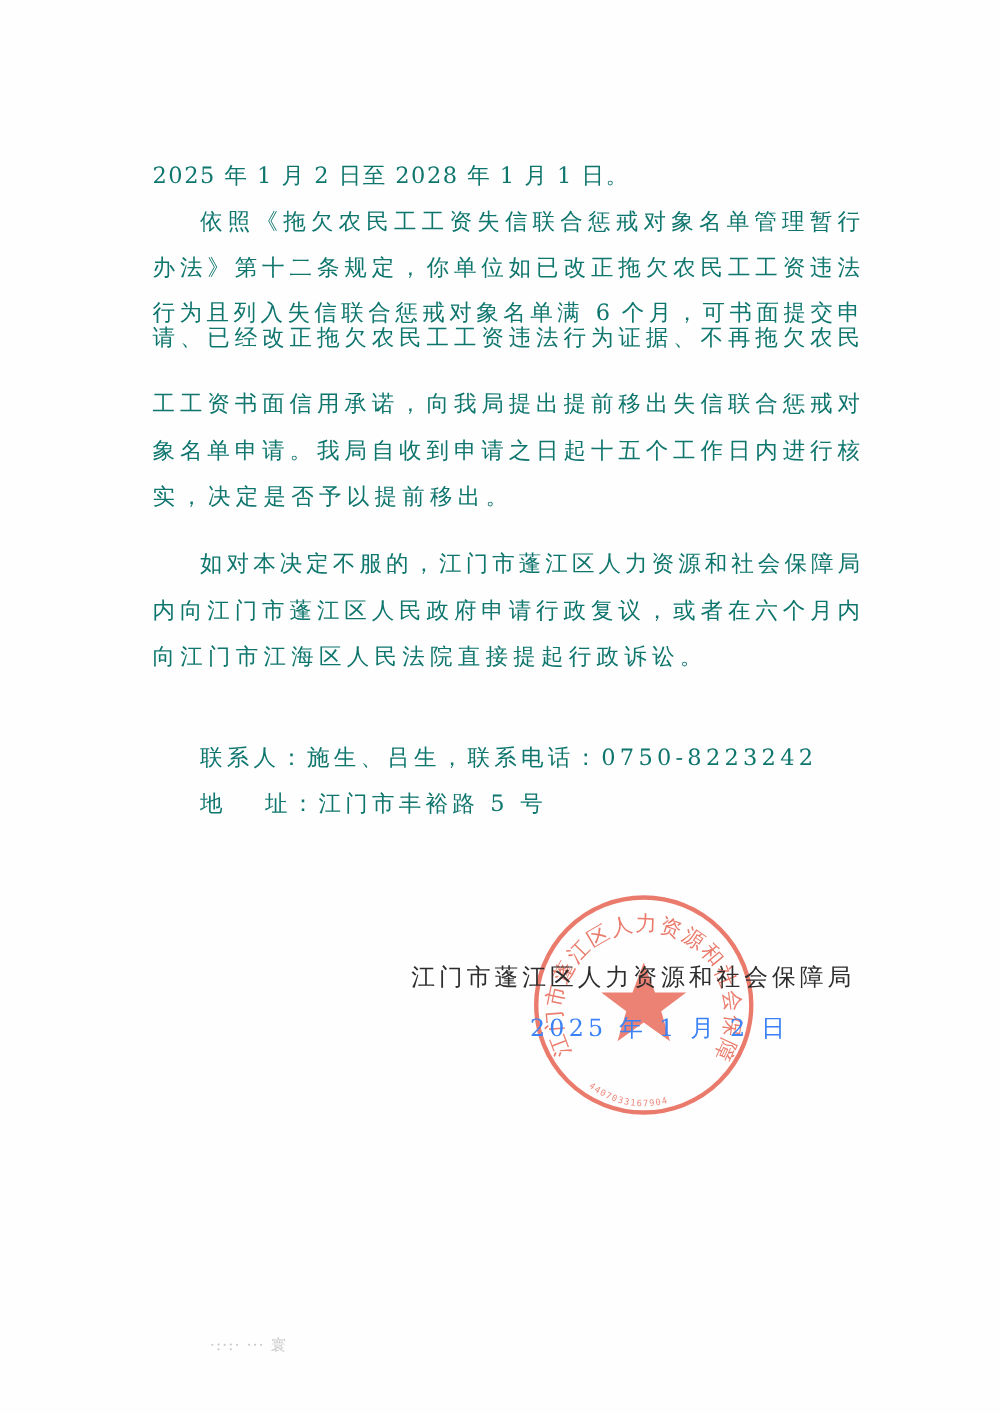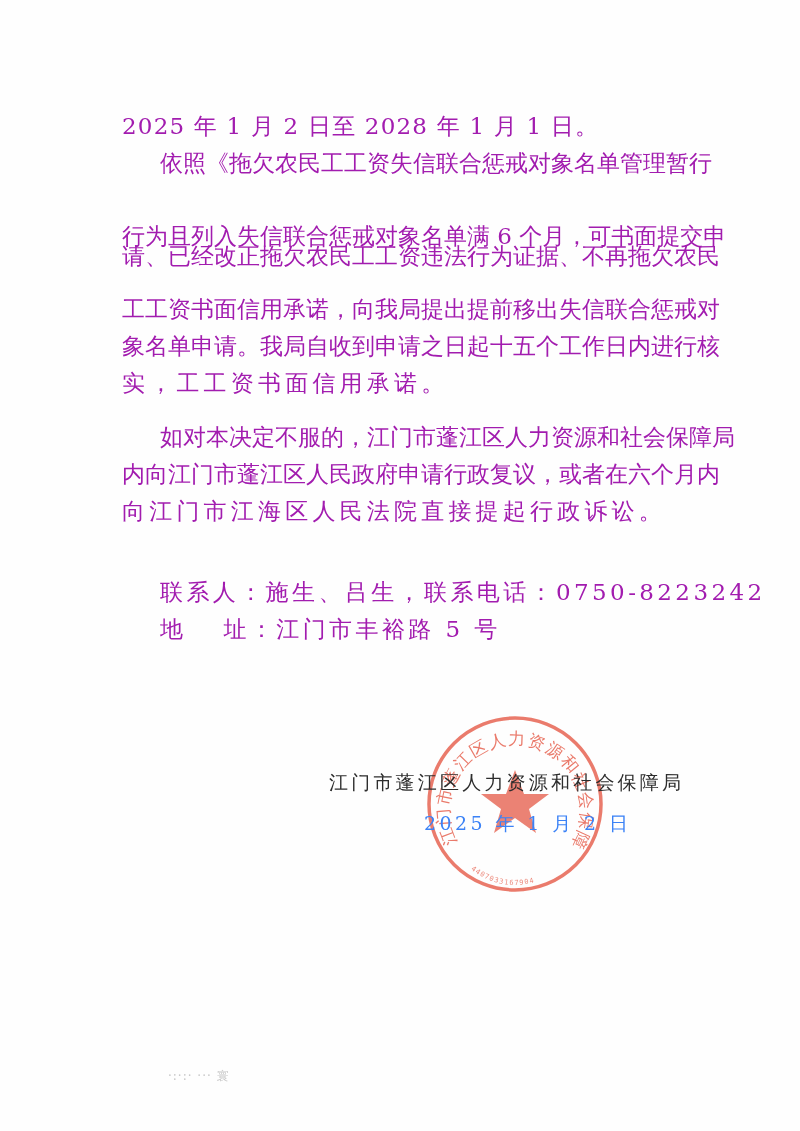--- a/index.html
+++ b/index.html
@@ -9,25 +9,26 @@
     position: relative;
     overflow: hidden;
     font-family: "DejaVu Serif", "Liberation Serif", serif;
     color: #2a2a2a;
   }
   .page { position: absolute; left: 0; top: 0; width: 800px; height: 1131px; }
   .line {
     position: absolute;
     left: 122px;
     width: 566px;
-    font-size: 23px;
+    font-size: 18px;
     line-height: 24px;
     white-space: nowrap;
     letter-spacing: 4.2px;
-    color: #a21caf;
+    color: #0f766e;
+    margin-top: 15px;
   }
   .line.justify { text-align: justify; text-align-last: justify; letter-spacing: 0; }
   .indent { left: 160px; width: 528px; }
   .contact { left: 160px; width: auto; letter-spacing: 3.4px; }
   .signature {
     position: absolute;
     left: 329px;
     top: 770px;
     font-size: 19px;
     line-height: 24px;
@@ -69,25 +70,26 @@
   }
 </style>
 </head>
 <body>
 
 <div class="page">
 
   <div class="line" style="top:114px; letter-spacing:1.2px;">2025 年 1 月 2 日至 2028 年 1 月 1 日。</div>
 
   <div class="line justify indent" style="top:151px;">依照《拖欠农民工工资失信联合惩戒对象名单管理暂行</div>
+  <div class="line justify" style="top:188px;">办法》第十二条规定，你单位如已改正拖欠农民工工资违法</div>
   <div class="line justify" style="top:224px;">行为且列入失信联合惩戒对象名单满 6 个月，可书面提交申</div>
   <div class="line justify" style="top:244px;">请、已经改正拖欠农民工工资违法行为证据、不再拖欠农民</div>
   <div class="line justify" style="top:297px;">工工资书面信用承诺，向我局提出提前移出失信联合惩戒对</div>
   <div class="line justify" style="top:334px;">象名单申请。我局自收到申请之日起十五个工作日内进行核</div>
-  <div class="line" style="top:371px;">实，工工资书面信用承诺。</div>
+  <div class="line" style="top:371px;">实，决定是否予以提前移出。</div>
 
   <div class="line justify indent" style="top:425px;">如对本决定不服的，江门市蓬江区人力资源和社会保障局</div>
   <div class="line justify" style="top:462px;">内向江门市蓬江区人民政府申请行政复议，或者在六个月内</div>
   <div class="line" style="top:499px;">向江门市江海区人民法院直接提起行政诉讼。</div>
 
   <div class="line contact" style="top:580px;">联系人：施生、吕生，联系电话：0750-8223242</div>
   <div class="line contact" style="top:617px;">地　 址：江门市丰裕路 5 号</div>
 
   <svg class="seal" viewBox="0 0 180 180">
     <defs>

